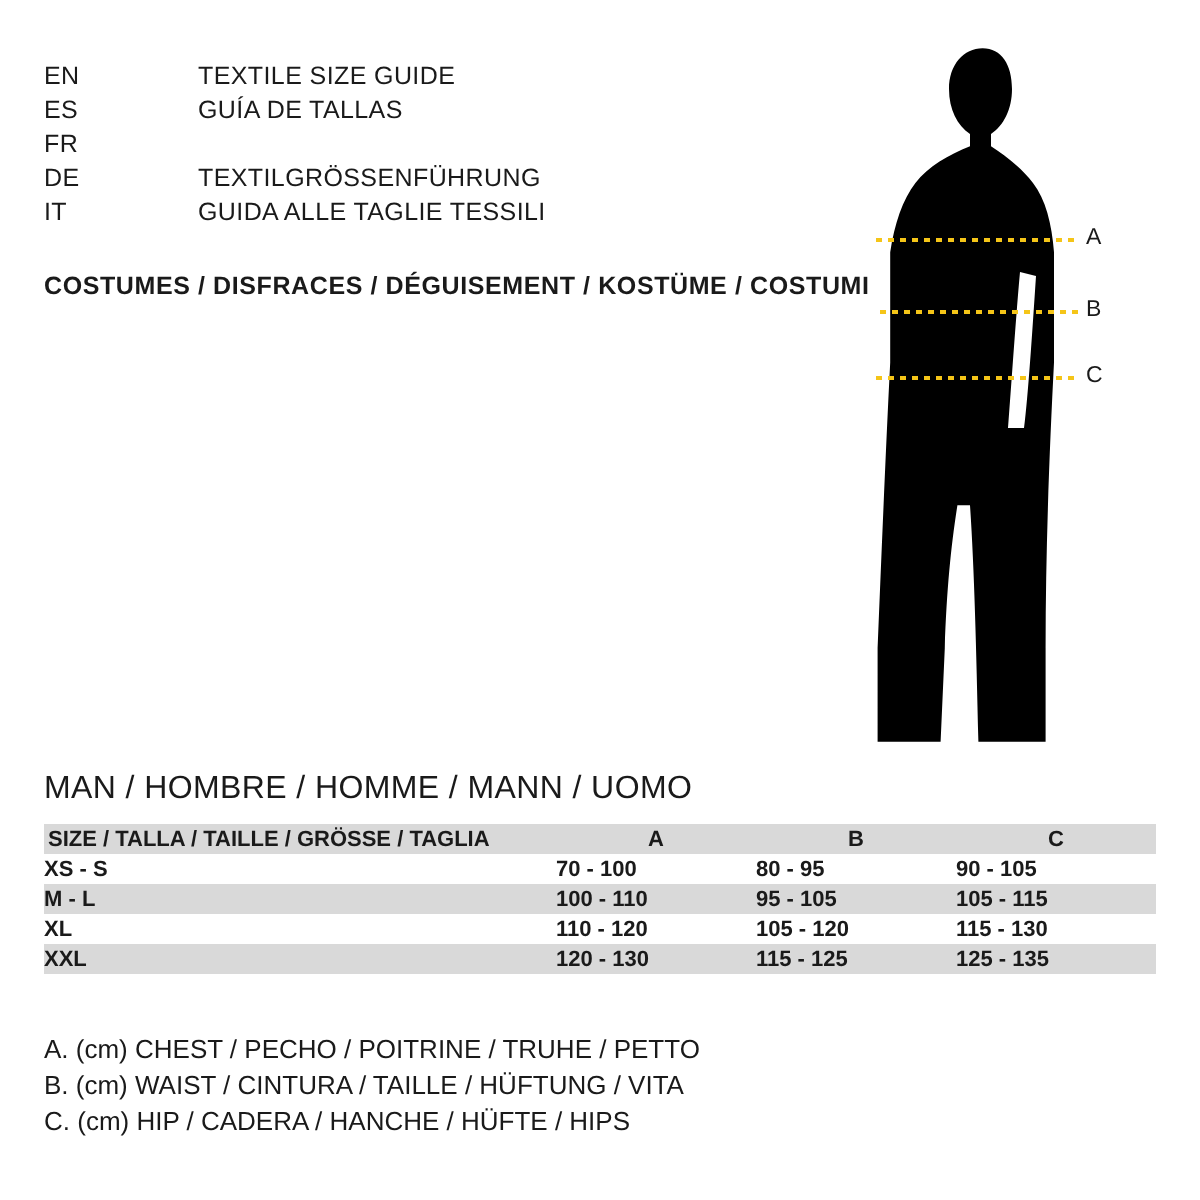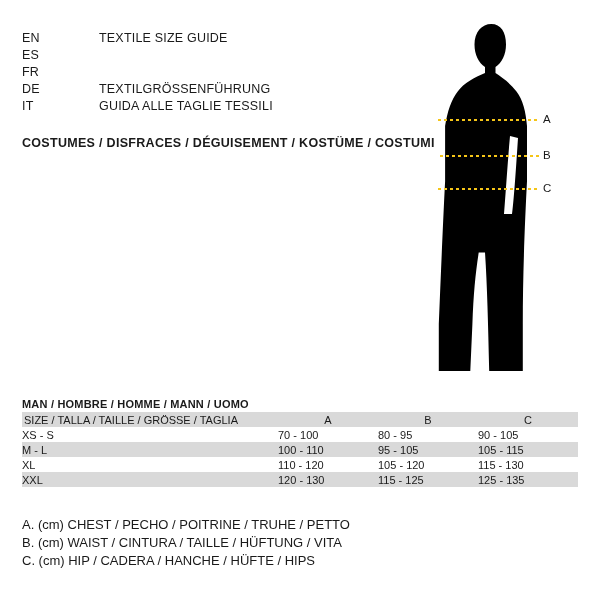--- a/index.html
+++ b/index.html
@@ -73,39 +73,39 @@
     color: #1a1a1a;
   }
   .marker-a { left: 143px; top: 95px; }
   .marker-b { left: 143px; top: 131px; }
   .marker-c { left: 143px; top: 164px; }
 
   
   .man-title {
     position: absolute;
     left: 22px;
-    top: 398px;
-    font-size: 11px;
-    font-weight: bold;
+    top: 386px;
+    font-size: 16px;
+    font-weight: normal;
     letter-spacing: 0.2px;
     color: #1a1a1a;
   }
   table.size-table {
     position: absolute;
     left: 22px;
     top: 412px;
     width: 556px;
     border-collapse: collapse;
     font-size: 11px;
   }
   table.size-table th,
   table.size-table td {
     padding: 0;
     height: 15px;
-    font-weight: normal;
+    font-weight: bold;
     text-align: left;
     vertical-align: middle;
   }
   .hdr-row th {
     background: #d9d9d9;
     font-weight: normal;
     height: 16px;
   }
   .hdr-row th.col-label {
     padding-left: 2px;
@@ -141,20 +141,21 @@
 
 <div class="page">
 
   <div class="lang-block">
     <div class="lang-row">
       <span class="lang-code">EN</span>
       <span class="lang-text">TEXTILE SIZE GUIDE</span>
     </div>
     <div class="lang-row">
       <span class="lang-code">ES</span>
+      <span class="lang-text">GUÍA DE TALLAS</span>
     </div>
     <div class="lang-row">
       <span class="lang-code">FR</span>
     </div>
     <div class="lang-row">
       <span class="lang-code">DE</span>
       <span class="lang-text">TEXTILGRÖSSENFÜHRUNG</span>
     </div>
     <div class="lang-row">
       <span class="lang-code">IT</span>

